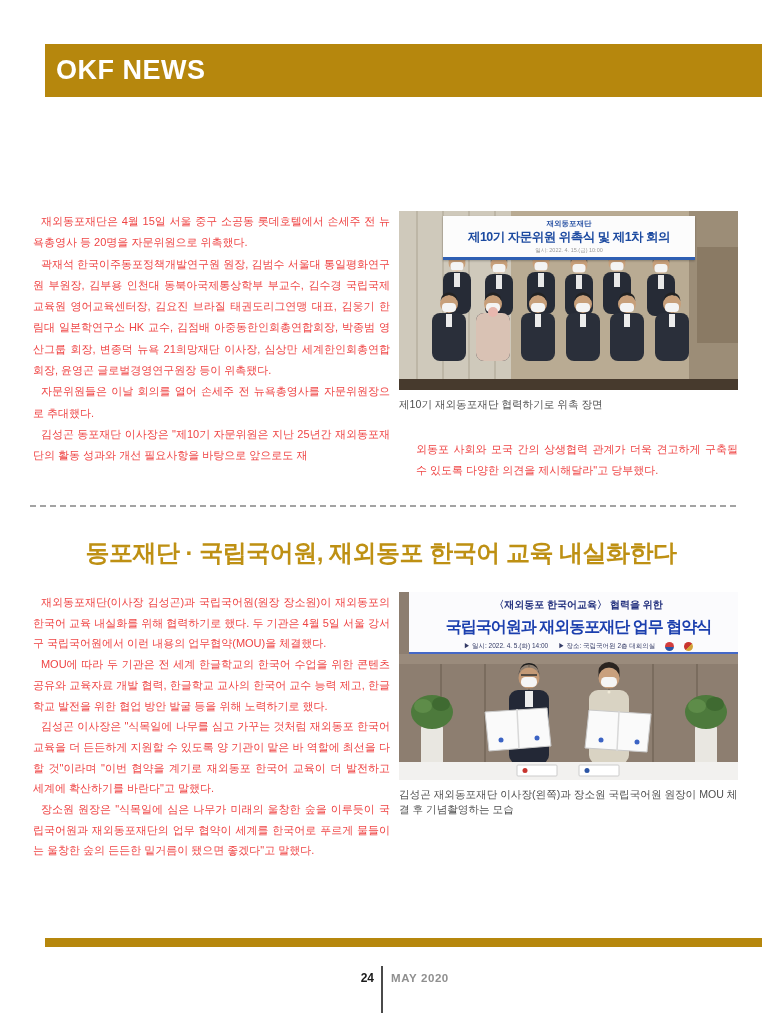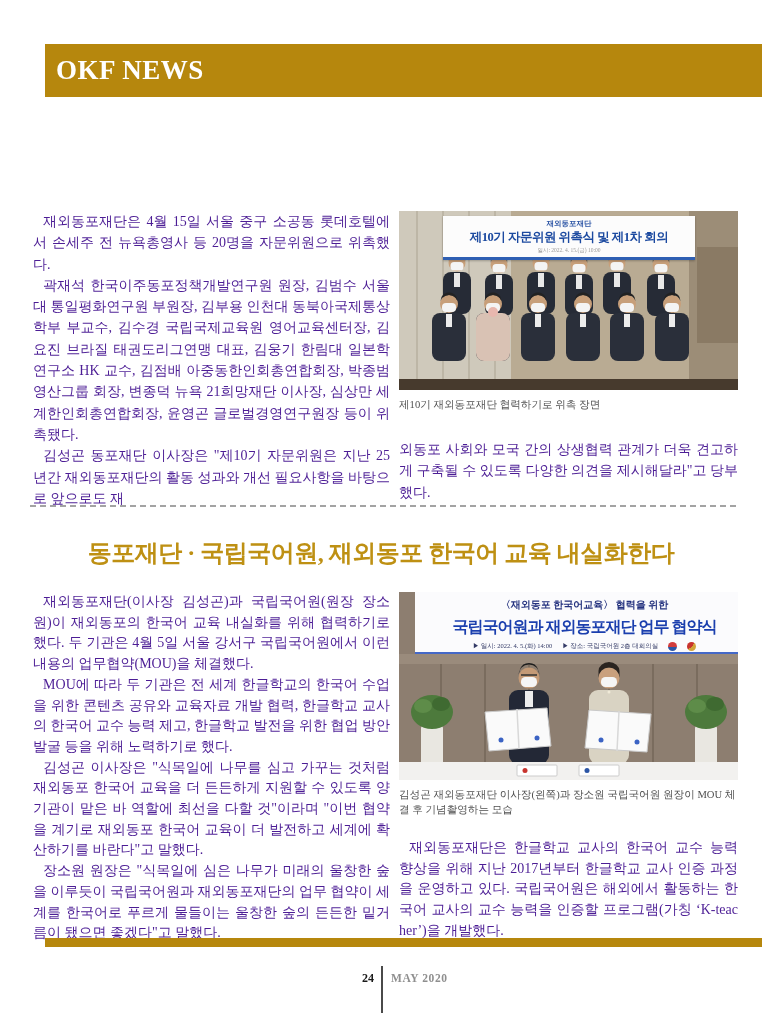--- a/index.html
+++ b/index.html
@@ -1,59 +1,59 @@
 <!DOCTYPE html>
 <html><head>
 <meta charset="utf-8">
 <style>
   html,body{margin:0;padding:0;background:#fff;}
   .page{position:relative;width:762px;height:1020px;background:#ffffff;overflow:hidden;
-        font-family:Liberation Serif, serif;color:#2a2a2a;}
+        font-family:Liberation Sans, sans-serif;color:#2a2a2a;}
 
   
   .header-bar{position:absolute;left:45px;top:44px;width:717px;height:53px;background:#b6870d;}
   .header-bar span{display:block;line-height:53px;padding-left:11px;color:#ffffff;
         font-size:27px;font-weight:bold;letter-spacing:0.5px;}
 
   
   .art-title{position:absolute;left:0;width:762px;margin:0;text-align:center;
         color:#be9013;font-size:24px;font-weight:bold;letter-spacing:-0.5px;}
   .a1-title{top:150px;}
   .a2-title{top:537px;}
 
   
   .cols{position:absolute;left:33px;width:705px;display:flex;gap:9px;}
   .a1-cols{top:211px;}
   .a2-cols{top:592px;}
   .col-l{width:357px;}
   .col-r{width:339px;}
-  .col-l p,.col-r p{margin:0;font-size:14px;line-height:21.3px;text-align:justify;
-        word-break:break-all;color:#4c1d95;}
+  .col-l p,.col-r p{margin:0;font-size:11px;line-height:21.3px;text-align:justify;
+        word-break:break-all;color:#ef4444;}
   .col-l p{text-indent:0.72em;}
   .a2-cols .col-l p{line-height:20.7px;}
-  p.cont{text-indent:0;margin-top:27px;}
+  p.cont{text-indent:0;margin-top:27px;margin-left:17px;}
   p.cont2{text-indent:0.72em;margin-top:21px;line-height:20.7px;}
 
   
   .photo{position:relative;width:339px;overflow:hidden;background:#b9ab93;}
   .photo1{height:179px;}
   .photo2{height:188px;background:#8d7e70;}
   .photo svg{display:block;position:absolute;left:0;top:0;}
   .caption{margin-top:7px;font-size:10.6px;line-height:15px;color:#4f4f4f;}
 
   
   .p1-banner{position:absolute;left:44px;top:5px;width:252px;background:#fcfcfc;
         text-align:center;padding:3px 0 3px;border-bottom:3px solid #2f5fb3;
         box-shadow:0 1px 2px rgba(0,0,0,.25);}
   .p1-b-org{font-size:7.5px;font-weight:bold;color:#2c55a5;}
   .p1-b-title{font-size:12.5px;font-weight:800;color:#1c4aa0;letter-spacing:-0.5px;}
   .p1-b-meta{font-size:5.5px;color:#9a9a9a;margin-top:1px;}
 
   
-  .p2-banner{position:absolute;left:16px;top:0;width:339px;height:62px;background:#fbfbfd;
+  .p2-banner{position:absolute;left:10px;top:0;width:339px;height:62px;background:#fbfbfd;
         border-bottom:2px solid #4468c8;text-align:center;box-sizing:border-box;padding-top:6px;}
   .p2-b-1{font-size:10px;font-weight:bold;color:#23317e;}
   .p2-b-2{font-size:16px;font-weight:800;color:#1b3fae;letter-spacing:-1px;margin-top:5px;}
   .p2-b-meta{display:flex;justify-content:center;align-items:center;gap:10px;
         font-size:6.5px;color:#333a66;margin-top:4px;}
   .logo-dot{display:inline-block;width:9px;height:9px;border-radius:50%;}
   .logo-gov{background:linear-gradient(180deg,#d23c3c 50%,#2c55a5 50%);}
   .logo-okf{background:linear-gradient(135deg,#c8342e 50%,#d2a33a 50%);}
 
   
@@ -75,20 +75,21 @@
 
   <div class="header-bar">
     <span>OKF NEWS</span>
   </div>
 
 
   <div class="cols a1-cols">
     <div class="col-l">
       <p>재외동포재단은 4월 15일 서울 중구 소공동 롯데호텔에서 손세주 전 뉴욕총영사 등 20명을 자문위원으로 위촉했다.</p>
       <p>곽재석 한국이주동포정책개발연구원 원장, 김범수 서울대 통일평화연구원 부원장, 김부용 인천대 동북아국제통상학부 부교수, 김수경 국립국제교육원 영어교육센터장, 김요진 브라질 태권도리그연맹 대표, 김웅기 한림대 일본학연구소 HK 교수, 김점배 아중동한인회총연합회장, 박종범 영산그룹 회장, 변종덕 뉴욕 21희망재단 이사장, 심상만 세계한인회총연합회장, 윤영곤 글로벌경영연구원장 등이 위촉됐다.</p>
+      <p>자문위원들은 이날 회의를 열어 손세주 전 뉴욕총영사를 자문위원장으로 추대했다.</p>
       <p>김성곤 동포재단 이사장은 "제10기 자문위원은 지난 25년간 재외동포재단의 활동 성과와 개선 필요사항을 바탕으로 앞으로도 재</p>
     </div>
     <div class="col-r">
       <div class="photo photo1">
         <svg width="339" height="179" viewBox="0 0 339 179">
           <defs>
             <g id="ps">
               <rect x="-14" y="15" width="28" height="42" rx="8" fill="#262b36"></rect>
               <rect x="-3" y="16" width="6" height="14" fill="#e8e8e8"></rect>
               <circle cx="0" cy="6" r="8.5" fill="#c79f7a"></circle>
@@ -213,21 +214,20 @@
           <div class="p2-b-2">국립국어원과 재외동포재단 업무 협약식</div>
           <div class="p2-b-meta">
             <span>▶ 일시: 2022. 4. 5.(화) 14:00</span>
             <span>▶ 장소: 국립국어원 2층 대회의실</span>
             <span class="logo-dot logo-gov"></span>
             <span class="logo-dot logo-okf"></span>
           </div>
         </div>
       </div>
       <div class="caption">김성곤 재외동포재단 이사장(왼쪽)과 장소원 국립국어원 원장이 MOU 체결 후 기념촬영하는 모습</div>
-      <p class="cont2">재외동포재단은 한글학교 교사의 한국어 교수 능력 향상을 위해 지난 2017년부터 한글학교 교사 인증 과정을 운영하고 있다. 국립국어원은 해외에서 활동하는 한국어 교사의 교수 능력을 인증할 프로그램(가칭 ‘K-teacher’)을 개발했다.</p>
     </div>
   </div>
 
   <div class="footer-bar"></div>
   <div class="pg-num">24</div>
   <div class="foot-vr"></div>
   <div class="issue">MAY 2020</div>
 
 </div>
 

